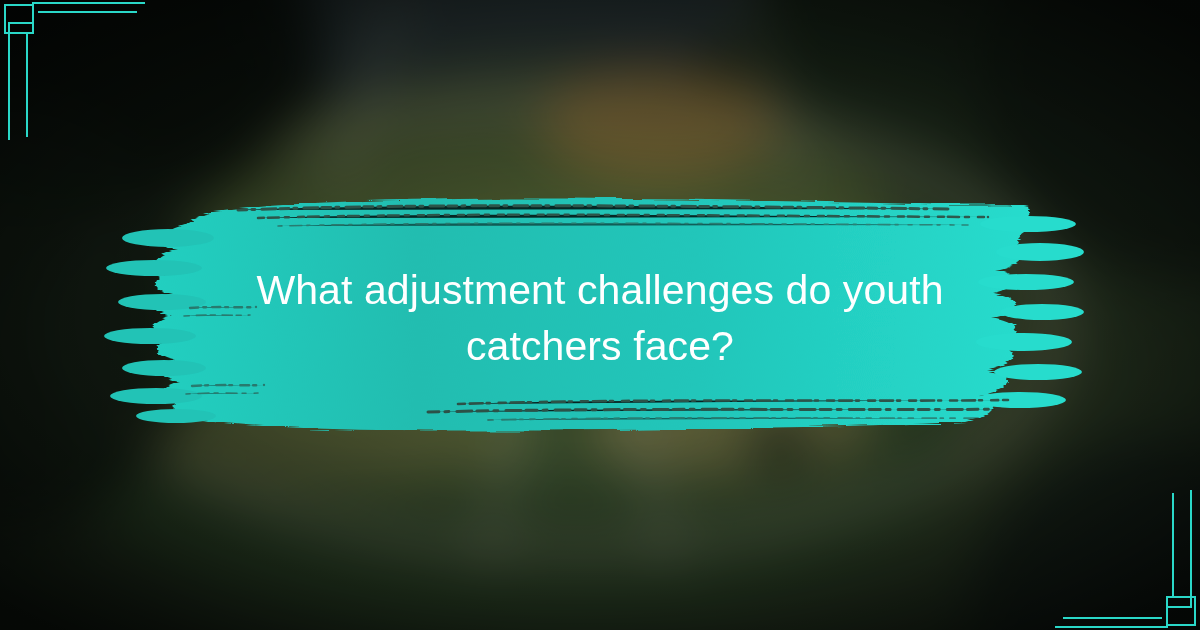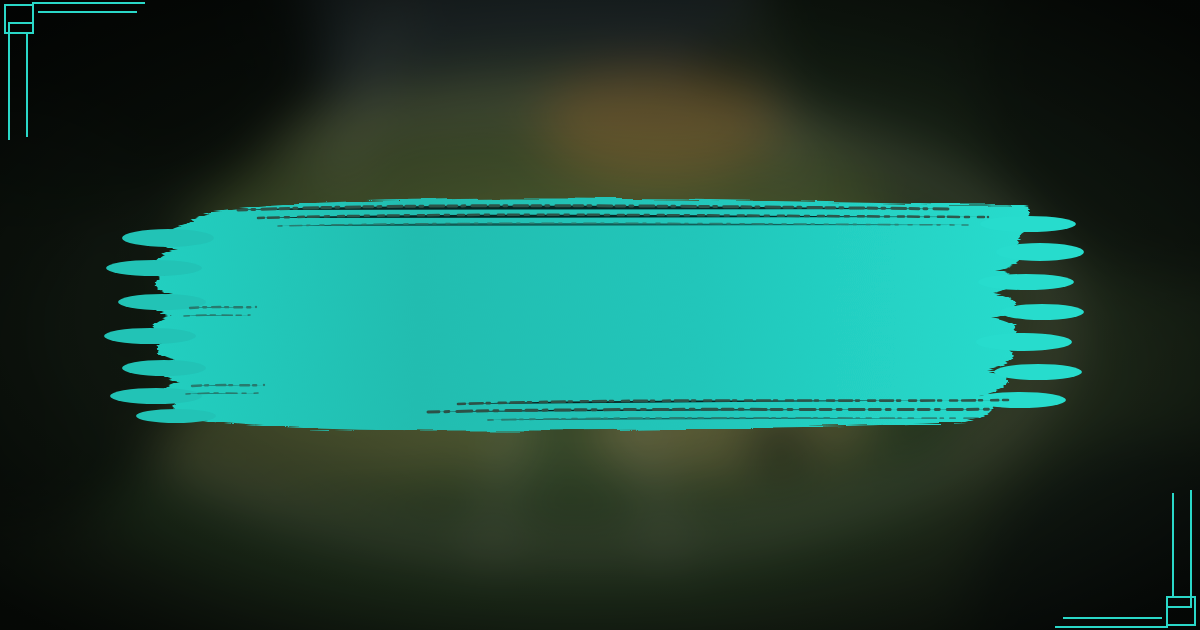--- a/index.html
+++ b/index.html
@@ -225,20 +225,22 @@
 
       <g stroke="#2d3a31" stroke-linecap="round" opacity="0.55">
         <path d="M62,118 C90,116 112,118 128,117" stroke-width="2.4" stroke-dasharray="8 5 3 6"></path>
         <path d="M56,126 C86,124 108,126 122,125" stroke-width="1.6" stroke-dasharray="5 7 10 4"></path>
         <path d="M64,196 C96,194 118,196 136,195" stroke-width="2.4" stroke-dasharray="9 4 3 8"></path>
         <path d="M58,204 C92,202 116,204 130,203" stroke-width="1.6" stroke-dasharray="4 8 11 5"></path>
       </g>
     </svg>
   </div>
 
+  <div id="headline">What adjustment challenges do youth
+catchers face?</div>
 
   <div id="corner-tl" class="corner">
 
     <div class="nline" style="left:4px;  top:4px;   width:28px; height:2px;"></div>
     <div class="nline" style="left:4px;  top:32px;  width:30px; height:2px;"></div>
     <div class="nline" style="left:4px;  top:4px;   width:2px;  height:30px;"></div>
     <div class="nline" style="left:32px; top:4px;   width:2px;  height:30px;"></div>
 
     <div class="nline" style="left:32px; top:2px;   width:113px; height:2px;"></div>
     <div class="nline" style="left:32px; top:2px;   width:2px;  height:22px;"></div>

